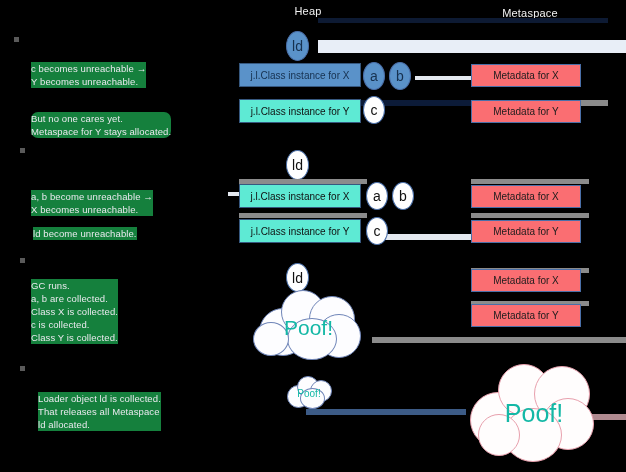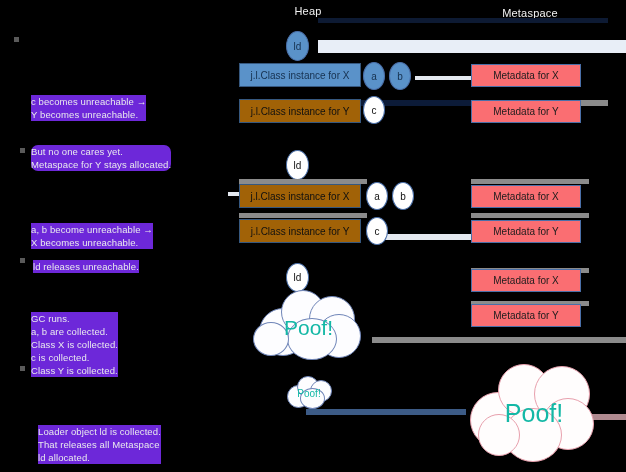--- a/index.html
+++ b/index.html
@@ -11,42 +11,42 @@
   .hdr{position:absolute;color:#f2f2f2;font-size:11px;letter-spacing:.2px;
        text-align:center;white-space:nowrap;}
 
   
   .band{position:absolute;background:#e8eef7;}
   .band-dk{position:absolute;background:#0d1a33;}
 
   
   .note{position:absolute;color:#e9e9ee;font-size:9.5px;line-height:13px;
         white-space:pre;letter-spacing:.1px;}
-  .note-hi{background:#6d28d9;margin-top:33px;}
+  .note-hi{background:#15803d;}
 
   
   .bullet{position:absolute;width:5px;height:5px;background:#5a5a5a;}
 
   
   .ibox{position:absolute;box-sizing:border-box;border:1px solid #36587f;
         font-size:10px;display:flex;align-items:center;justify-content:center;
         white-space:nowrap;}
   .ibox.live{background:#5a92c9;color:#16314f;
              box-shadow:0 2px 0 0 rgba(0,0,0,.45);}
-  .ibox.dead{background:#a16207;color:#101010;text-align:right;}
+  .ibox.dead{background:#5eead4;color:#101010;text-align:right;}
 
   
   .mbox{position:absolute;box-sizing:border-box;border:1px solid #4a6fa8;
         background:#fa6e72;color:#1c1c1c;font-size:10px;
         display:flex;align-items:center;justify-content:center;
         white-space:nowrap;}
 
   
   .circ{position:absolute;box-sizing:border-box;border:1px solid #4a6fa8;
-        border-radius:50%;font-size:10px;
+        border-radius:50%;font-size:14px;
         display:flex;align-items:center;justify-content:center;}
   .circ.live{background:#5a92c9;color:#16314f;}
   .circ.dead{background:#ffffff;color:#101010;}
 
   
   .ln{position:absolute;}
   .ln-lt{background:#e4e9f0;}
   .ln-dk{background:#0c1b38;}
   .ln-gy{background:#8b8b8b;}
   .ln-bl{background:#3c5b86;}
@@ -114,21 +114,21 @@
 
   <div class="circ dead" style="left:366px;top:182px;width:22px;height:28px;">a</div>
   <div class="circ dead" style="left:392px;top:182px;width:22px;height:28px;">b</div>
   <div class="circ dead" style="left:366px;top:217px;width:22px;height:28px;">c</div>
 
   <div class="mbox" style="left:471px;top:185px;width:110px;height:23px;">Metadata for X</div>
   <div class="mbox" style="left:471px;top:220px;width:110px;height:23px;">Metadata for Y</div>
 
   <div class="note note-hi" style="left:31px;top:190px;">a, b become unreachable →
 X becomes unreachable.</div>
-  <div class="note note-hi" style="left:33px;top:227px;">ld releases unreachable.</div>
+  <div class="note note-hi" style="left:33px;top:227px;">ld become unreachable.</div>
 
   <div class="circ dead" style="left:286px;top:263px;width:23px;height:29px;">ld</div>
 
   <div class="ln ln-gy" style="left:471px;top:268px;width:118px;height:5px;"></div>
   <div class="ln ln-gy" style="left:471px;top:301px;width:118px;height:5px;"></div>
   <div class="ln ln-gy" style="left:372px;top:337px;width:254px;height:6px;"></div>
 
   <div class="mbox" style="left:471px;top:269px;width:110px;height:23px;">Metadata for X</div>
   <div class="mbox" style="left:471px;top:304px;width:110px;height:23px;">Metadata for Y</div>
 

